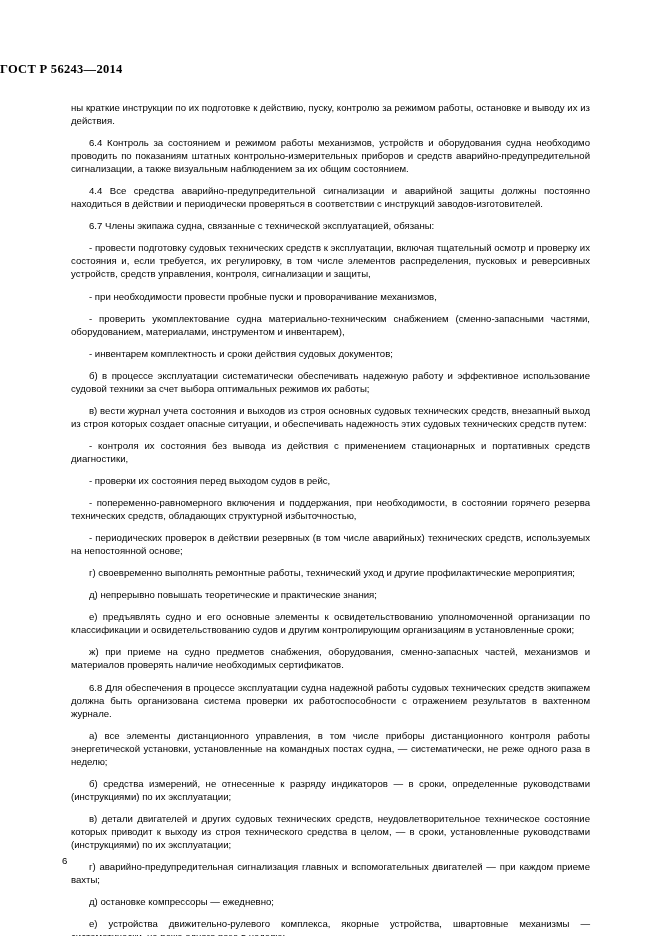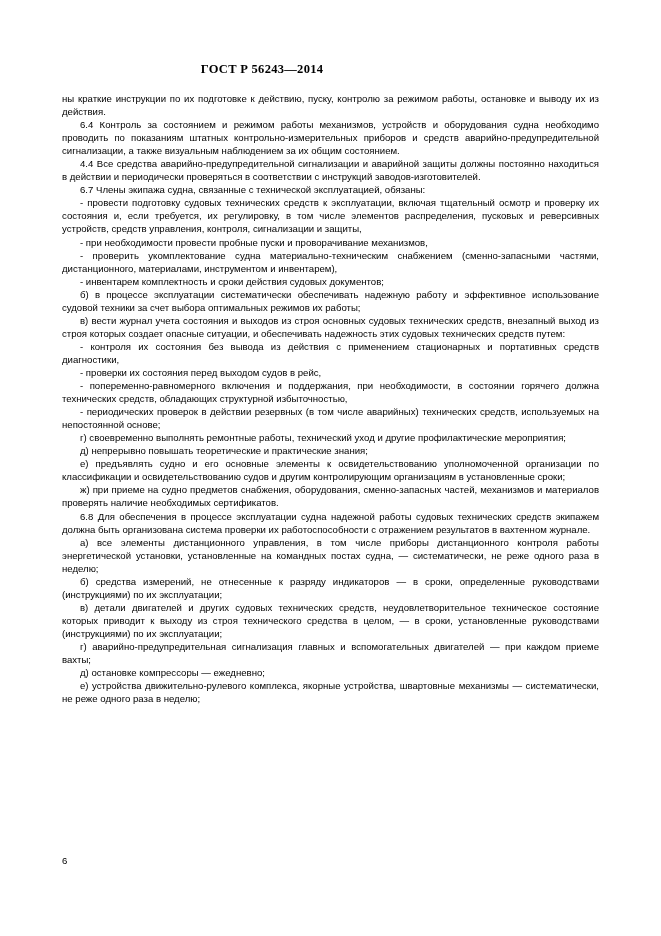--- a/index.html
+++ b/index.html
@@ -18,38 +18,38 @@
     width: 661px;
     height: 936px;
     box-sizing: border-box;
     padding: 0;
   }
   .header {
     position: absolute;
     top: 62px;
     left: 0;
     width: 524px;
-    text-align: center;
+    text-align: left;
     font-family: "Liberation Serif", serif;
     font-weight: bold;
     font-size: 12.5px;
     letter-spacing: 0.3px;
   }
   .content {
     position: absolute;
     top: 92px;
     left: 62px;
     width: 537px;
     font-size: 9.6px;
     line-height: 13.05px;
     text-align: justify;
     text-justify: inter-word;
   }
   .content p {
-    margin: 0;
+    margin: 9px;
     text-align: justify;
     hyphens: manual;
   }
   .ind {
     text-indent: 18px;
   }
   .noind {
     text-indent: 0;
   }
   .pagenum {
@@ -66,27 +66,27 @@
 
   <div class="header">ГОСТ Р 56243—2014</div>
 
   <div class="content">
     <p class="noind">ны краткие инструкции по их подготовке к действию, пуску, контролю за режимом работы, остановке и выводу их из действия.</p>
     <p class="ind">6.4  Контроль за состоянием и режимом работы механизмов, устройств и оборудования судна необходимо проводить по показаниям штатных контрольно-измерительных приборов и средств аварий­но-предупредительной сигнализации, а также визуальным наблюдением за их общим состоянием.</p>
     <p class="ind">4.4  Все средства аварийно-предупредительной сигнализации и аварийной защиты должны посто­янно находиться в действии и периодически проверяться в соответствии с инструкций заводов-изго­товителей.</p>
     <p class="ind">6.7  Члены экипажа судна, связанные с технической эксплуатацией, обязаны:</p>
     <p class="ind">- провести подготовку судовых технических средств к эксплуатации, включая тщательный осмотр и проверку их состояния и, если требуется, их регулировку, в том числе элементов распределения, пуско­вых и реверсивных устройств, средств управления, контроля, сигнализации и защиты,</p>
     <p class="ind">- при необходимости провести пробные пуски и проворачивание механизмов,</p>
-    <p class="ind">- проверить укомплектование судна материально-техническим снабжением (сменно-запасными частями, дистанционного, материалами, инструментом и инвентарем),</p>
+    <p class="ind">- проверить укомплектование судна материально-техническим снабжением (сменно-запасными частями, оборудованием, материалами, инструментом и инвентарем),</p>
     <p class="ind">- инвентарем комплектность и сроки действия судовых документов;</p>
     <p class="ind">б)  в процессе эксплуатации систематически обеспечивать надежную работу и эффективное использование судовой техники за счет выбора оптимальных режимов их работы;</p>
     <p class="ind">в)  вести журнал учета состояния и выходов из строя основных судовых технических средств, вне­запный выход из строя которых создает опасные ситуации, и обеспечивать надежность этих судовых технических средств путем:</p>
     <p class="ind">- контроля их состояния без вывода из действия с применением стационарных и портативных средств диагностики,</p>
     <p class="ind">- проверки их состояния перед выходом судов в рейс,</p>
-    <p class="ind">- попеременно-равномерного включения и поддержания, при необходимости, в состоянии горяче­го должна технических средств, обладающих структурной избыточностью,</p>
+    <p class="ind">- попеременно-равномерного включения и поддержания, при необходимости, в состоянии горяче­го резерва технических средств, обладающих структурной избыточностью,</p>
     <p class="ind">- периодических проверок в действии резервных (в том числе аварийных) технических средств, используемых на непостоянной основе;</p>
     <p class="ind">г)  своевременно выполнять ремонтные работы, технический уход и другие профилактические мероприятия;</p>
     <p class="ind">д)  непрерывно повышать теоретические и практические знания;</p>
     <p class="ind">е)  предъявлять судно и его основные элементы к освидетельствованию уполномоченной органи­зации по классификации и освидетельствованию судов и другим контролирующим организациям в уста­новленные сроки;</p>
     <p class="ind">ж)  при приеме на судно предметов снабжения, оборудования, сменно-запасных частей, механиз­мов и материалов проверять наличие необходимых сертификатов.</p>
     <p class="ind">6.8  Для обеспечения в процессе эксплуатации судна надежной работы судовых технических средств экипажем должна быть организована система проверки их работоспособности с отражением результатов в вахтенном журнале.</p>
     <p class="ind">а)  все элементы дистанционного управления, в том числе приборы дистанционного контроля работы энергетической установки, установленные на командных постах судна, — систематически, не реже одного раза в неделю;</p>
     <p class="ind">б)  средства измерений, не отнесенные к разряду индикаторов — в сроки, определенные руково­дствами (инструкциями) по их эксплуатации;</p>
     <p class="ind">в)  детали двигателей и других судовых технических средств, неудовлетворительное техническое состояние которых приводит к выходу из строя технического средства в целом, — в сроки, установлен­ные руководствами (инструкциями) по их эксплуатации;</p>
     <p class="ind">г)  аварийно-предупредительная сигнализация главных и вспомогательных двигателей — при каждом приеме вахты;</p>

